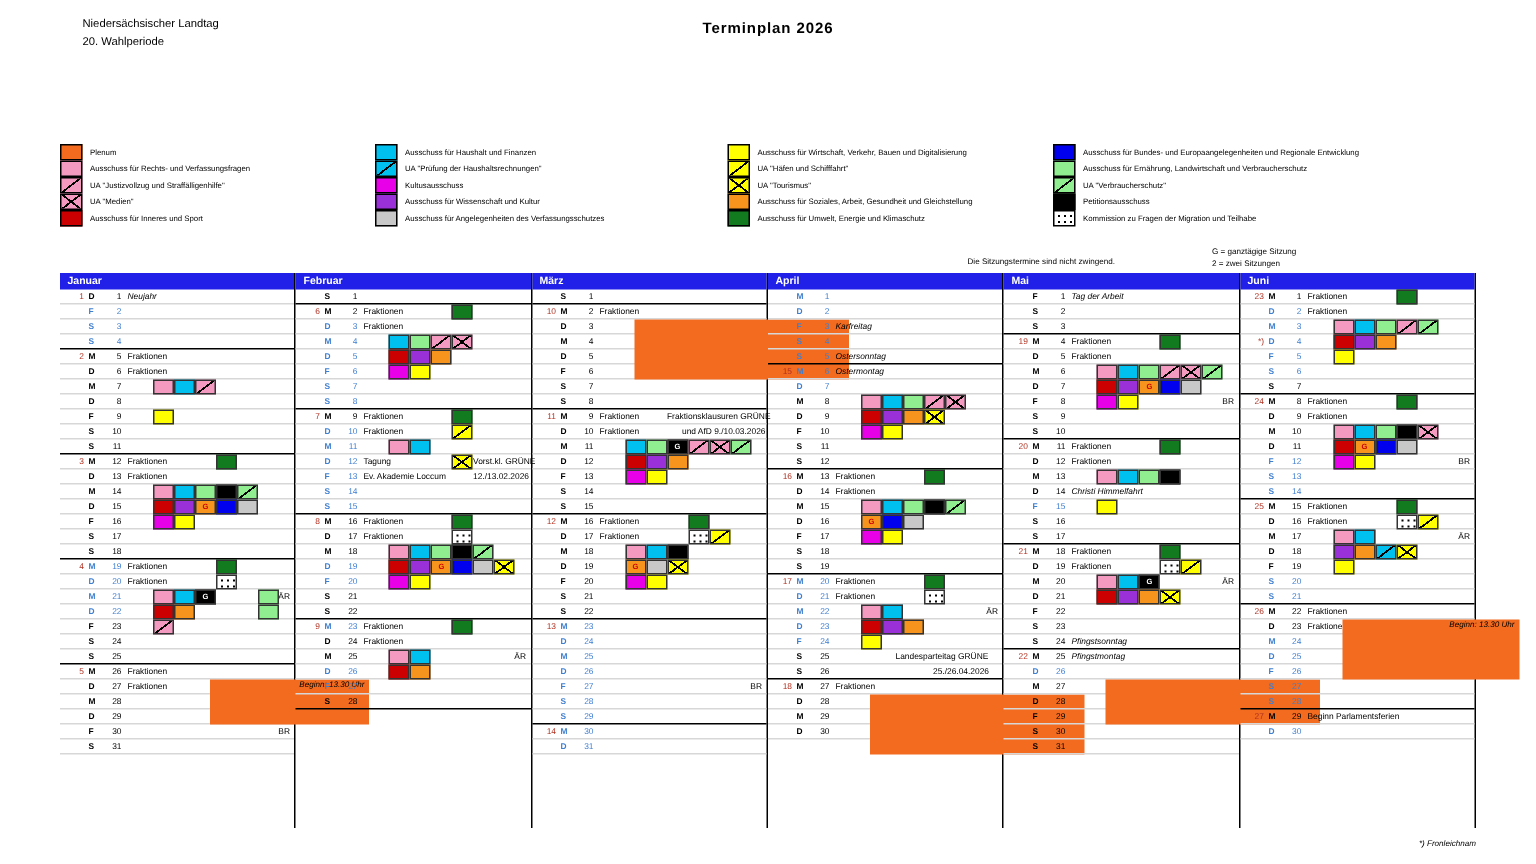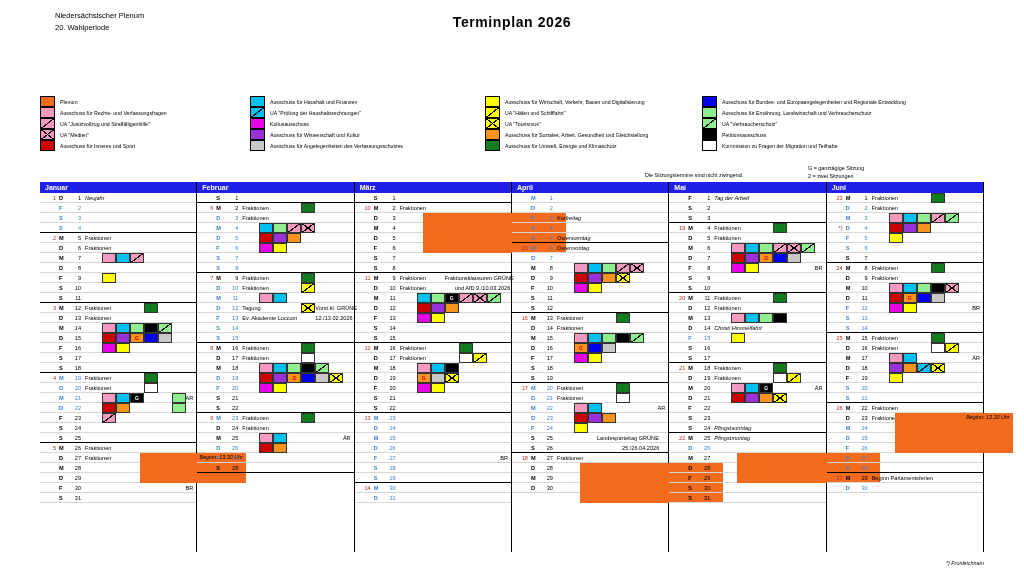--- a/index.html
+++ b/index.html
@@ -2,21 +2,21 @@
 <html><head>
 <meta charset="utf-8">
 <style>
   html,body{margin:0;padding:0;}
   body{
     width:1024px;height:576px;background:#ffffff;
     font-family:"Liberation Sans", sans-serif;
     color:#000;overflow:hidden;position:relative;
   }
   .hdr-left{position:absolute;left:55px;top:10px;font-size:7.5px;line-height:1.55;}
-  .hdr-title{position:absolute;left:0;right:0;top:14px;text-align:center;font-size:14px;font-weight:bold;letter-spacing:.6px;}
+  .hdr-title{position:absolute;left:0;right:0;top:14px;text-align:center;font-size:10px;font-weight:bold;letter-spacing:.6px;}
 
   
   .legend{position:absolute;left:40px;top:96px;width:944px;height:60px;}
   .lgcol{position:absolute;top:0;}
   .lgrow{display:flex;align-items:center;height:11px;}
   .sw{width:15px;height:11px;border:1px solid #000;box-sizing:border-box;flex:0 0 auto;position:relative;overflow:hidden;}
   .lgtxt{font-size:5.2px;margin-left:5px;white-space:nowrap;}
 
   
   .c-plenum{background:#F26B1F;}
@@ -78,21 +78,21 @@
   .blk span.g2{position:absolute;left:0;right:0;top:0;bottom:0;color:#CC0000;font-size:5px;font-weight:bold;
     display:flex;align-items:center;justify-content:center;}
   .plenarbar{position:absolute;background:#F26B1F;border:0;}
   .plenarbar .ptxt{position:absolute;right:3px;top:1px;font-size:5.4px;font-style:italic;color:#000;}
   .ftnote{position:absolute;right:40px;top:560px;font-size:5.4px;font-style:italic;}
 </style>
 </head>
 <body>
 
 <div class="hdr-left">
-  <div>Niedersächsischer Plenum</div>
+  <div>Niedersächsischer Landtag</div>
   <div>20. Wahlperiode</div>
 </div>
 <div class="hdr-title">Terminplan  2026</div>
 
 <div class="legend">
     <div class="lgcol" style="left: 0px;">
       <div class="lgrow">
         <div class="sw c-plenum"></div>
         <div class="lgtxt">Plenum</div>
       </div>

